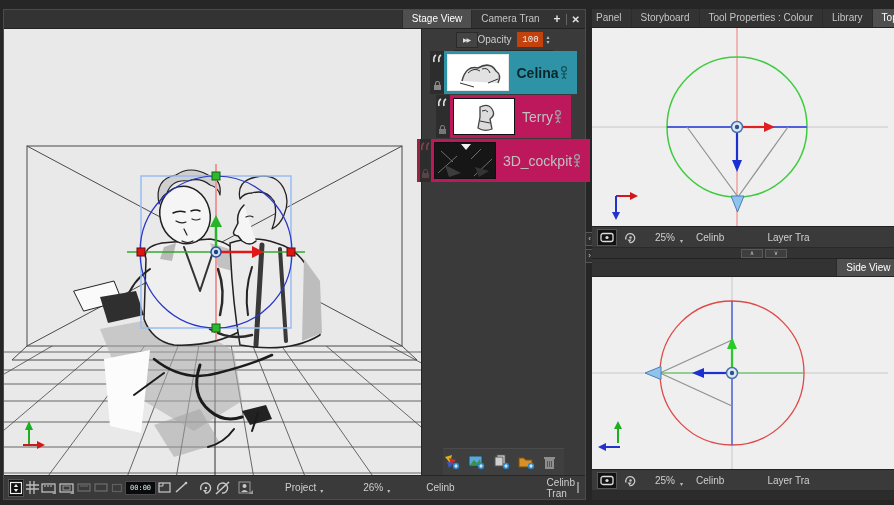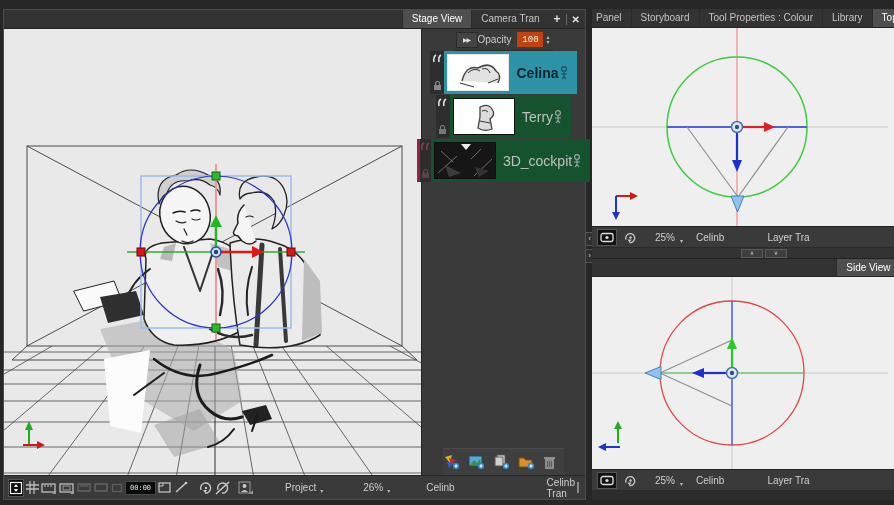--- a/index.html
+++ b/index.html
@@ -30,21 +30,21 @@
     border-bottom:1px solid #2a2a2a; font-size:10px; color:#cccccc; }
   .expand-btn { width:22px; height:16px; margin-left:2px; background:#444; border:1px solid #2a2a2a;
     color:#ddd; font-size:6px; display:flex; align-items:center; justify-content:center;
     letter-spacing:-1px; }
   .opacity-label { margin-left:auto; margin-right:6px; }
   .opacity-value { width:26px; height:15px; background:#c2410c; color:#eee; font-size:9px;
     display:flex; align-items:center; justify-content:center;font-family:Liberation Mono, monospace; }
   .spin { display:flex; flex-direction:column; margin:0 4px 0 3px; color:#bbb; font-size:6px;
     line-height:5px; }
 
-  .layer-row { height:43px; margin-bottom:1px; background:#14532d; display:flex; align-items:center; position:relative; }
+  .layer-row { height:43px; margin-bottom:1px; background:#be185d; display:flex; align-items:center; position:relative; }
   .layer-row.sel { background:#2e93a6; }
   .layer-gutter { width:14px; height:43px; background:#2d2d2d; display:flex; flex-direction:column;
     align-items:center; justify-content:space-between; padding:3px 0; }
   .layer-row.tinted .layer-gutter { border-left:3px solid #9b2242; }
   .thumb { width:62px; height:37px; background:#fff; border:1px solid #101010; margin-left:3px; }
   .layer-row.sel .thumb { border:1px solid #e8e8e8; }
   .thumb.dark { background:#161616; }
   .layer-name { font-size:14px; color:#c0c0c0; margin-left:7px; flex:1; }
   .layer-row.sel .layer-name { color:#09262c; font-weight:bold; }
   .layer-filler { flex:1; background:#3a3a3a; }

